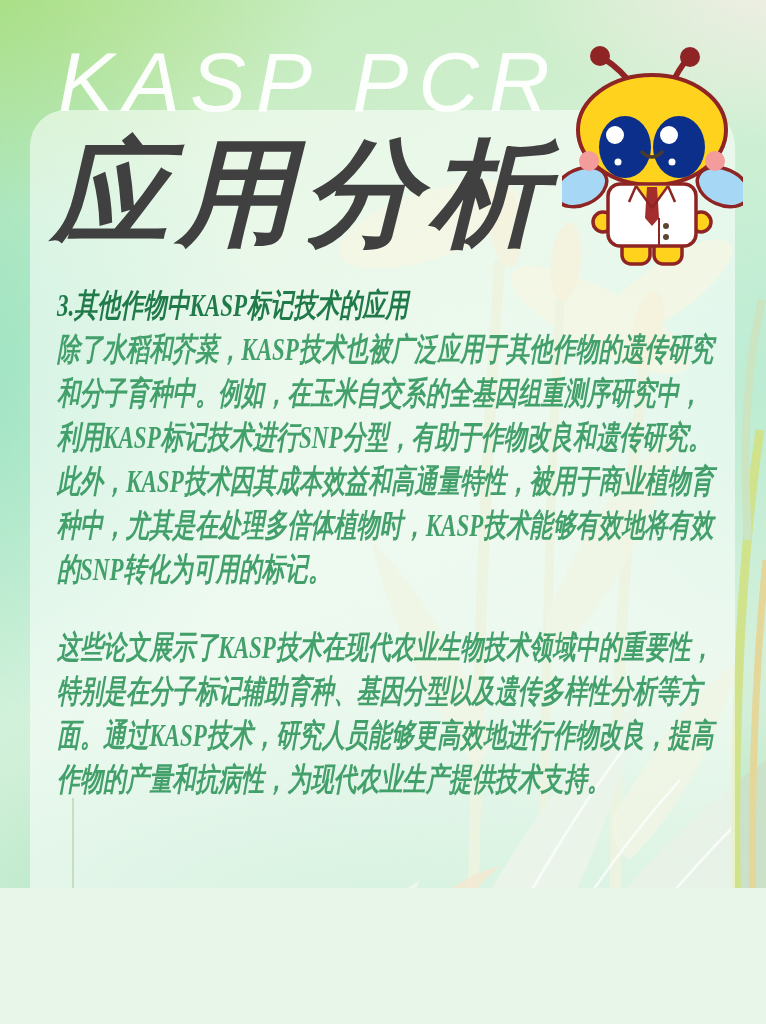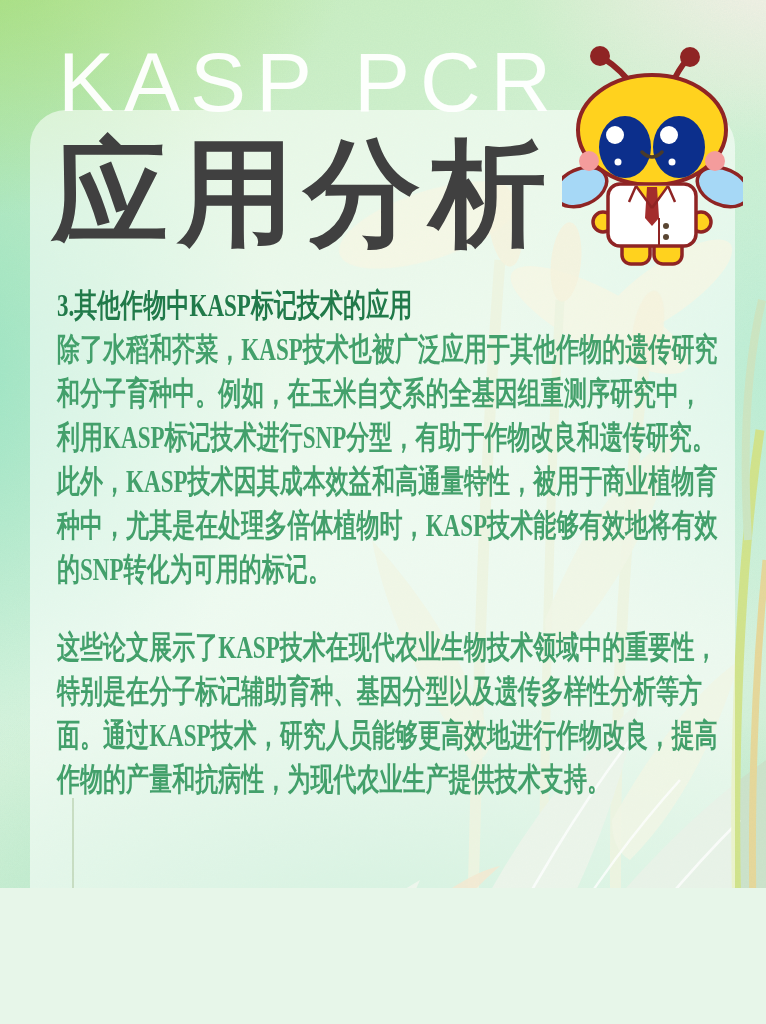--- a/index.html
+++ b/index.html
@@ -1,17 +1,17 @@
 <!DOCTYPE html>
 <html><head>
 <meta charset="utf-8">
 <style>
   html,body{margin:0;padding:0;}
   body{font-family:"Liberation Sans","DejaVu Sans",sans-serif;background:#e7f6e9;}
-  #poster{position:relative;width:766px;height:888px;overflow:hidden;}
+  #poster{position:relative;width:766px;height:888px;overflow:hidden;font-style:italic;}
 
   
   .bg-base{position:absolute;inset:0;z-index:0;
     background:
       radial-gradient(620px 420px at -5% -5%,  rgba(156,216,96,0.70), rgba(156,216,96,0) 62%),
       radial-gradient(520px 620px at -8% 42%,  rgba(110,218,185,0.55),rgba(110,218,185,0) 65%),
       radial-gradient(460px 300px at 102% -4%, rgba(252,240,236,0.95),rgba(252,240,236,0) 60%),
       radial-gradient(500px 500px at 104% 42%, rgba(140,226,196,0.40),rgba(140,226,196,0) 60%),
       radial-gradient(900px 360px at 50% 104%, rgba(120,214,160,0.50),rgba(120,214,160,0) 70%),
       linear-gradient(155deg,#c6edba 0%,#d3f1d2 30%,#ddf5e0 55%,#d9f2dd 80%,#cdeed3 100%);

